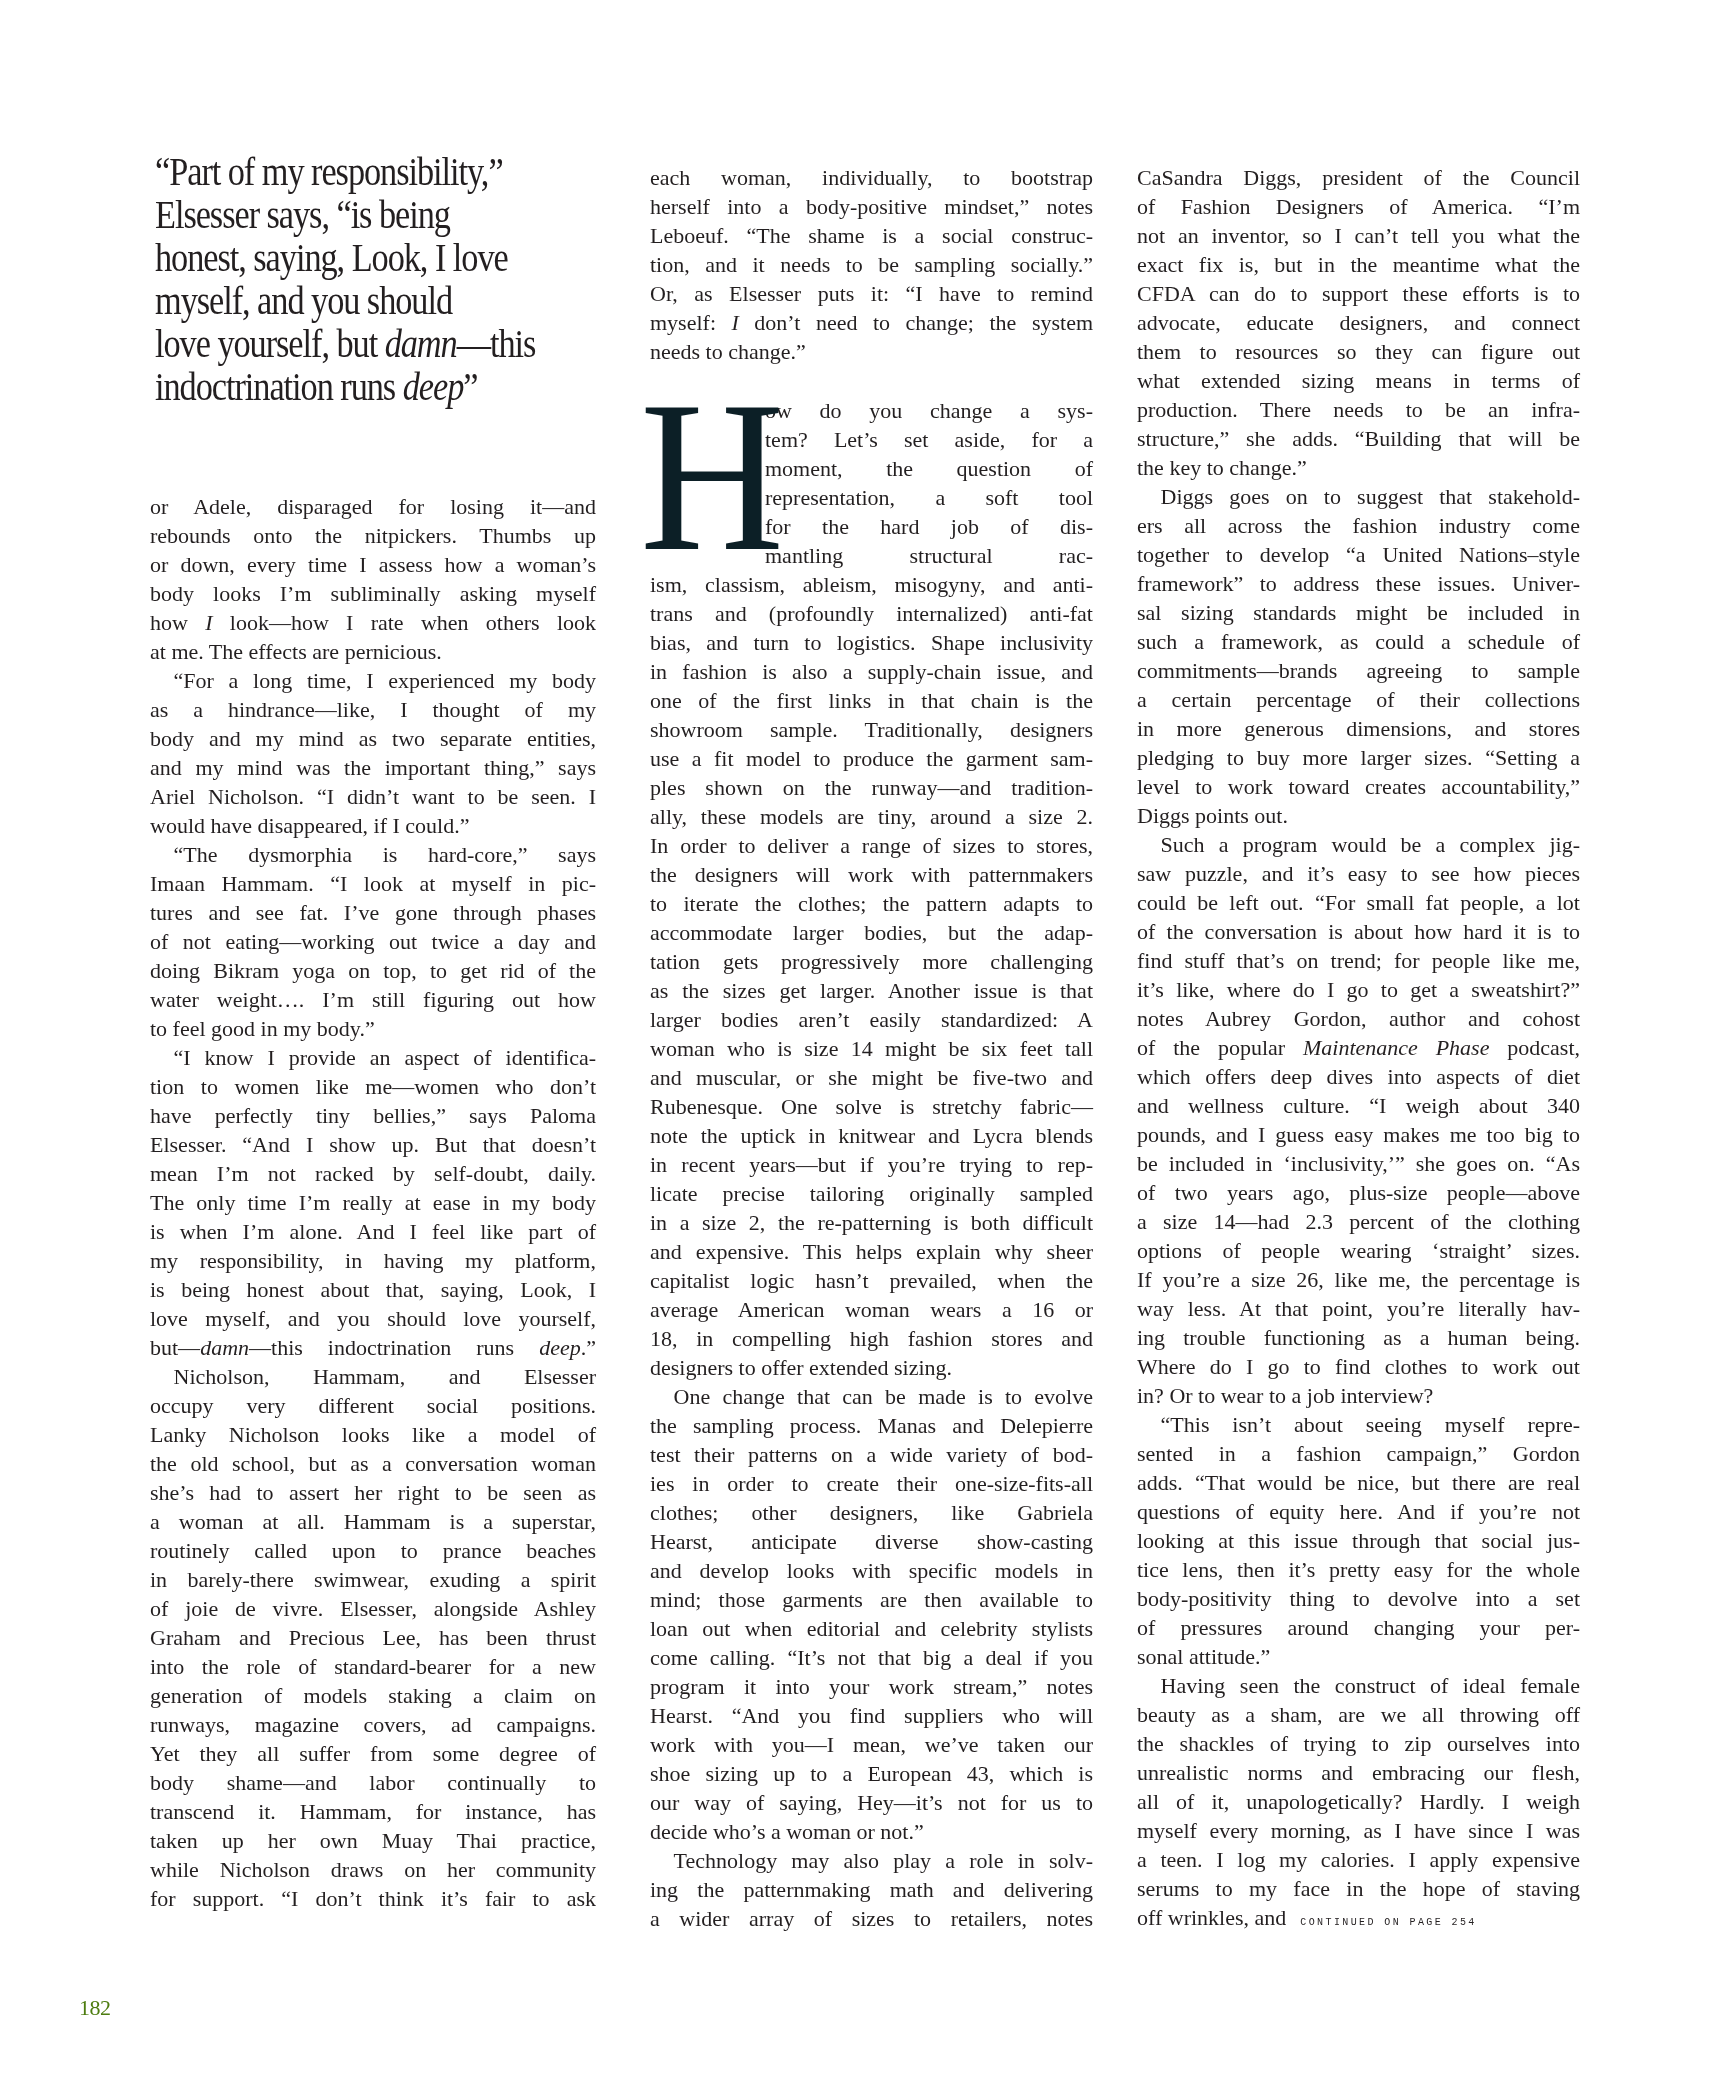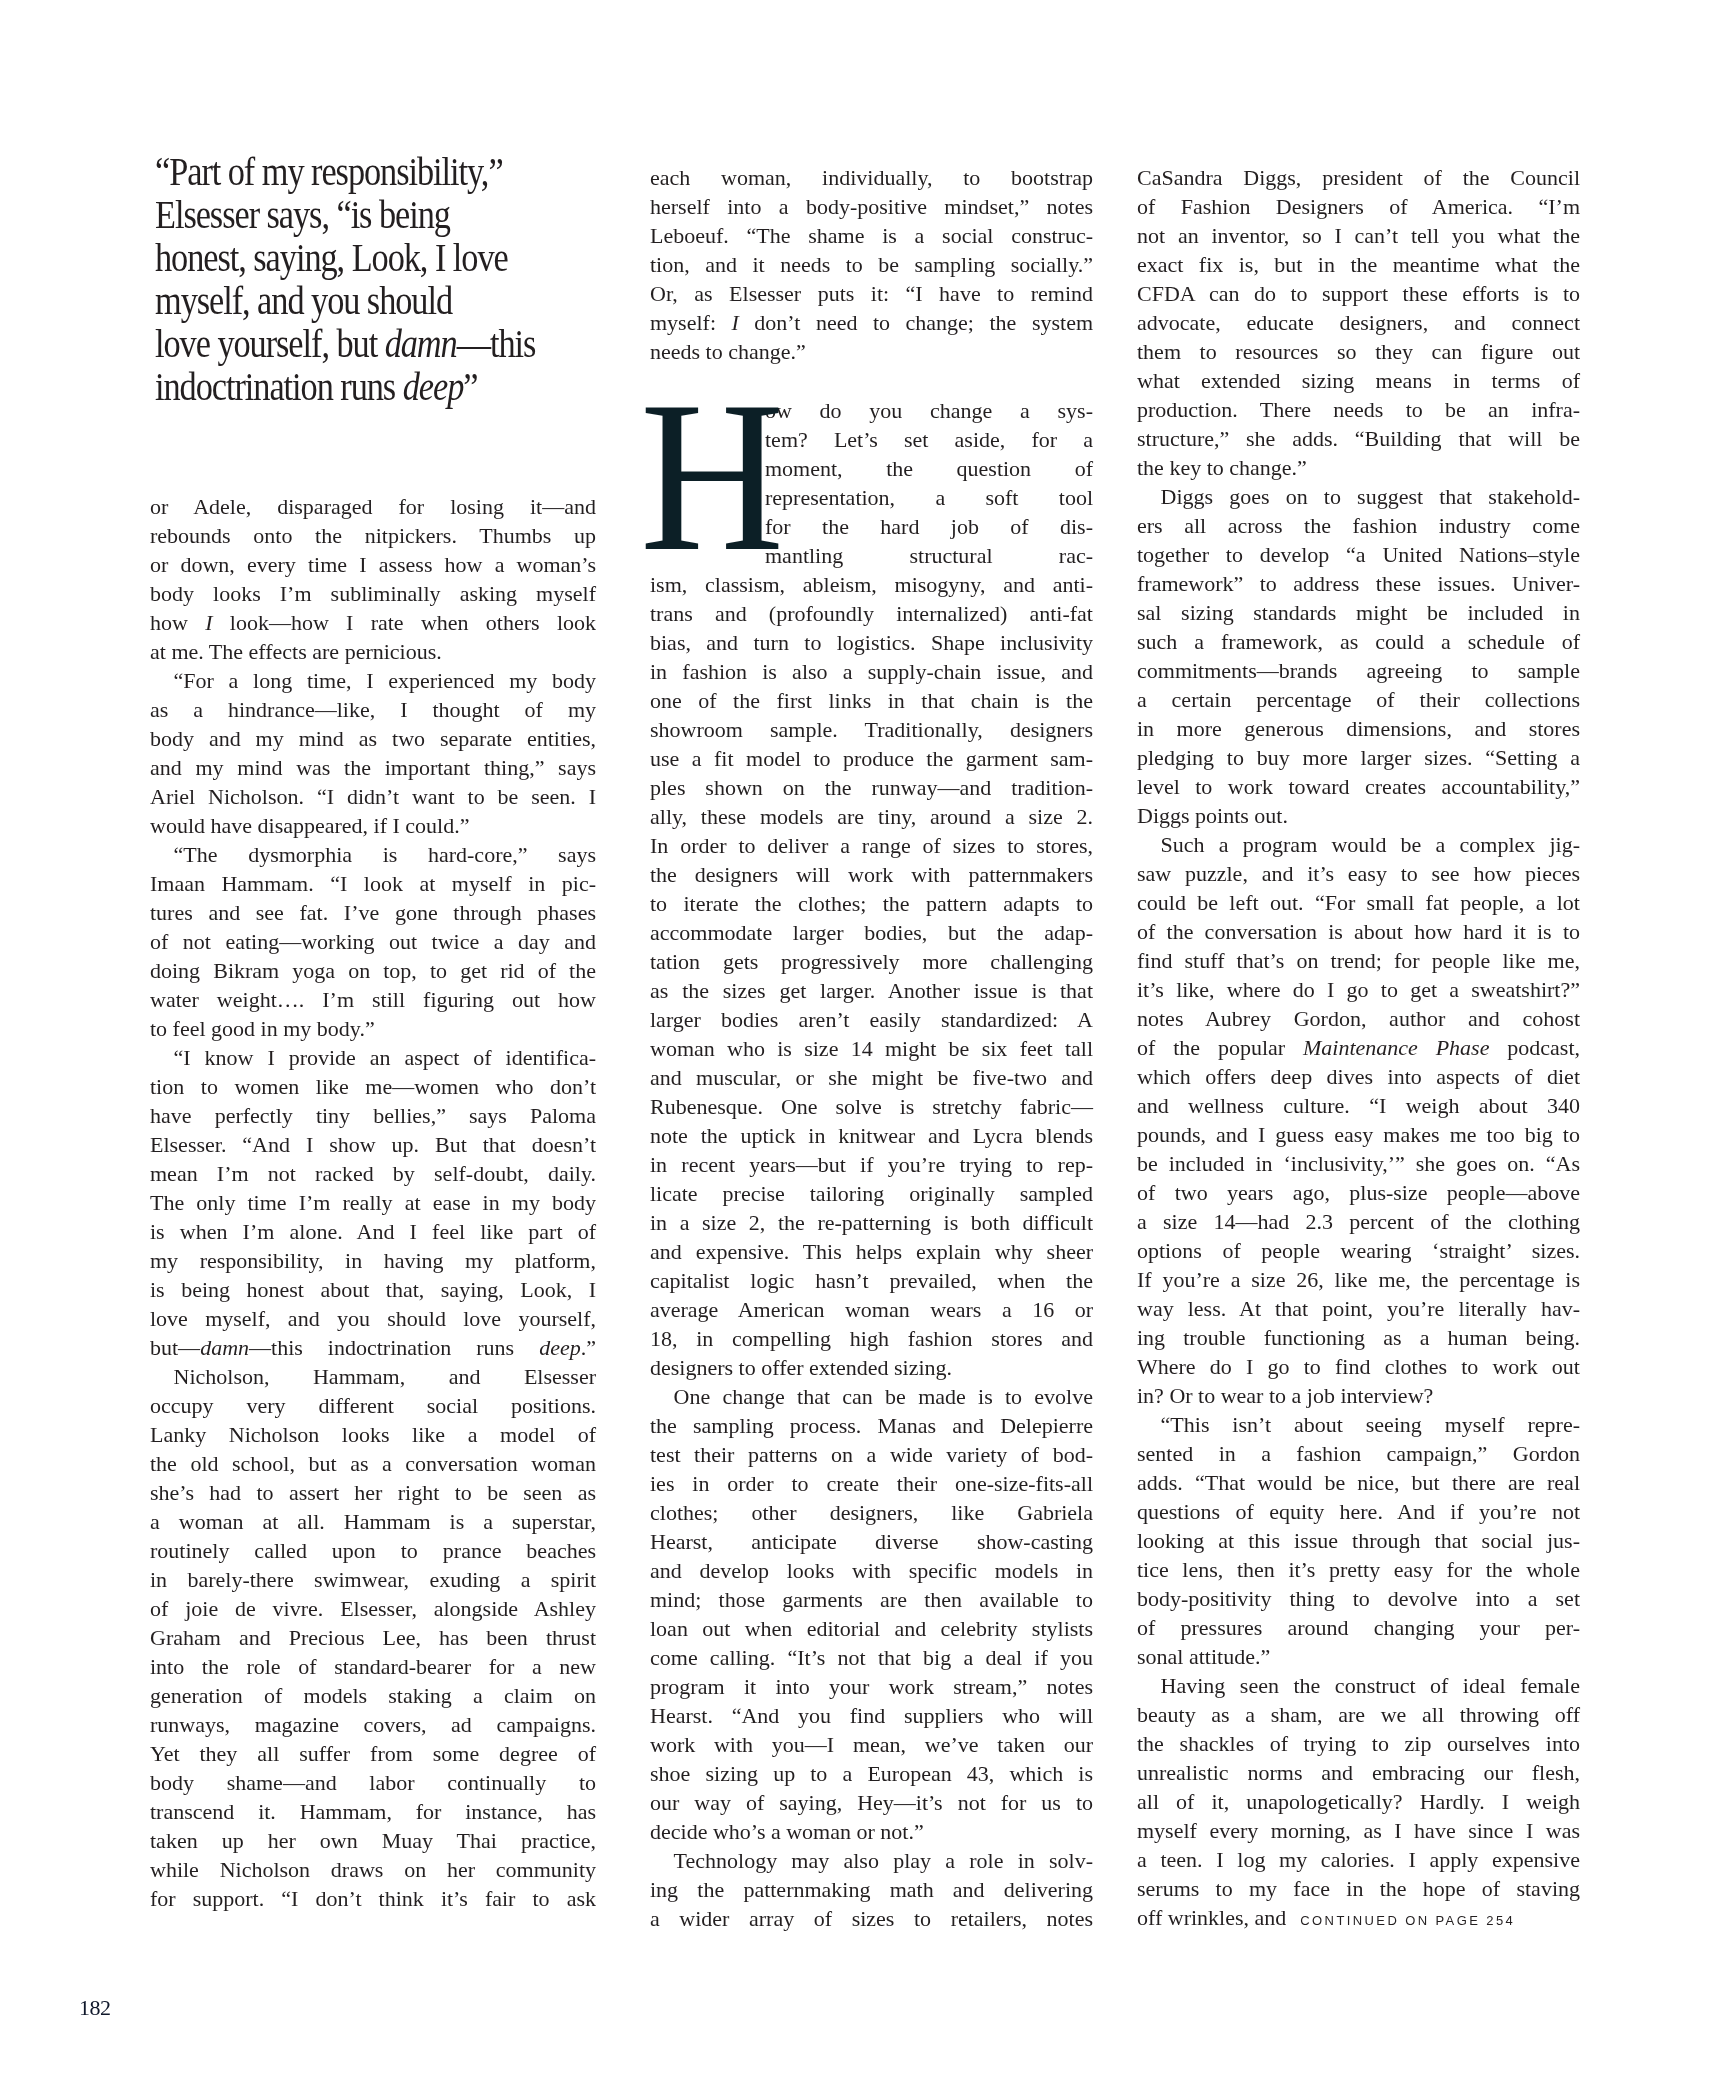--- a/index.html
+++ b/index.html
@@ -73,33 +73,33 @@
     color: #0c1f26;
     font-family: "Liberation Serif", "DejaVu Serif", serif;
     font-size: 217px;
     line-height: 160px;
     transform: scaleX(0.92);
     transform-origin: left top;
   }
   .drop-lines .line.narrow { padding-left: 115px; }
 
   .continued {
-    font-family: Liberation Sans, sans-serif;
-    font-size: 13px;
+    font-family: Liberation Mono, monospace;
+    font-size: 10px;
     letter-spacing: 2.4px;
     text-transform: uppercase;
     margin-left: 14px;
   }
   .page-number {
     position: absolute;
     left: 79px;
     top: 1995px;
     font-family: "Liberation Serif", "DejaVu Serif", serif;
     font-size: 22px;
-    color: #0f172a;
+    color: #4d7c0f;
     letter-spacing: -0.5px;
   }
 </style>
 </head>
 <body>
 
 <div id="col1" class="column">
   <div class="pull-quote" id="pull-quote">
       <span class="pq-line">“Part of my responsibility,”</span>
       <span class="pq-line">Elsesser says, “is being</span>

